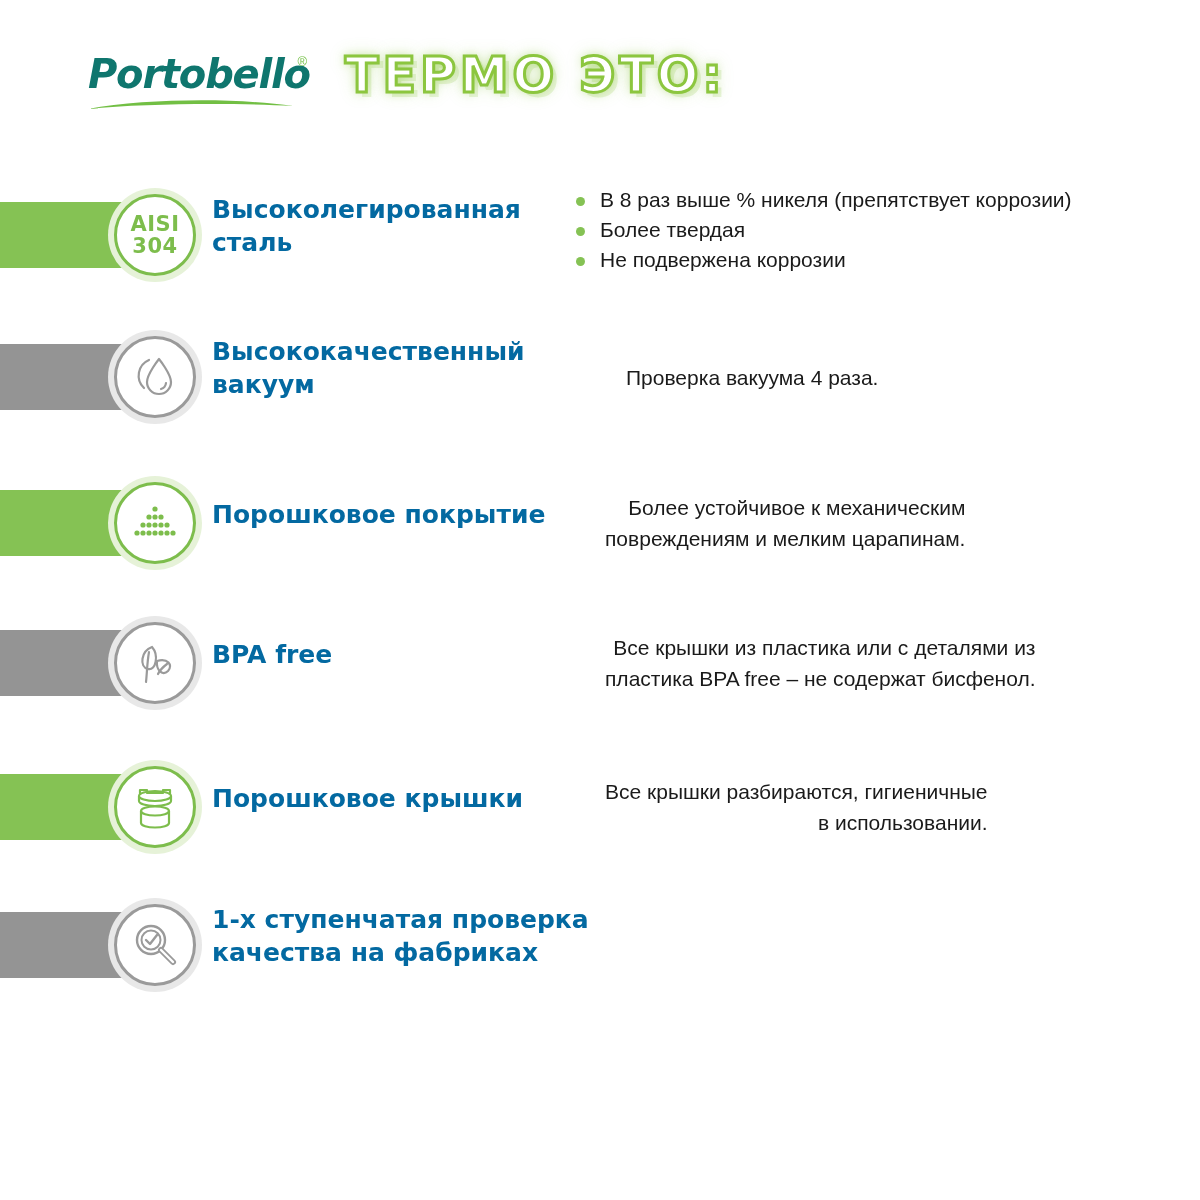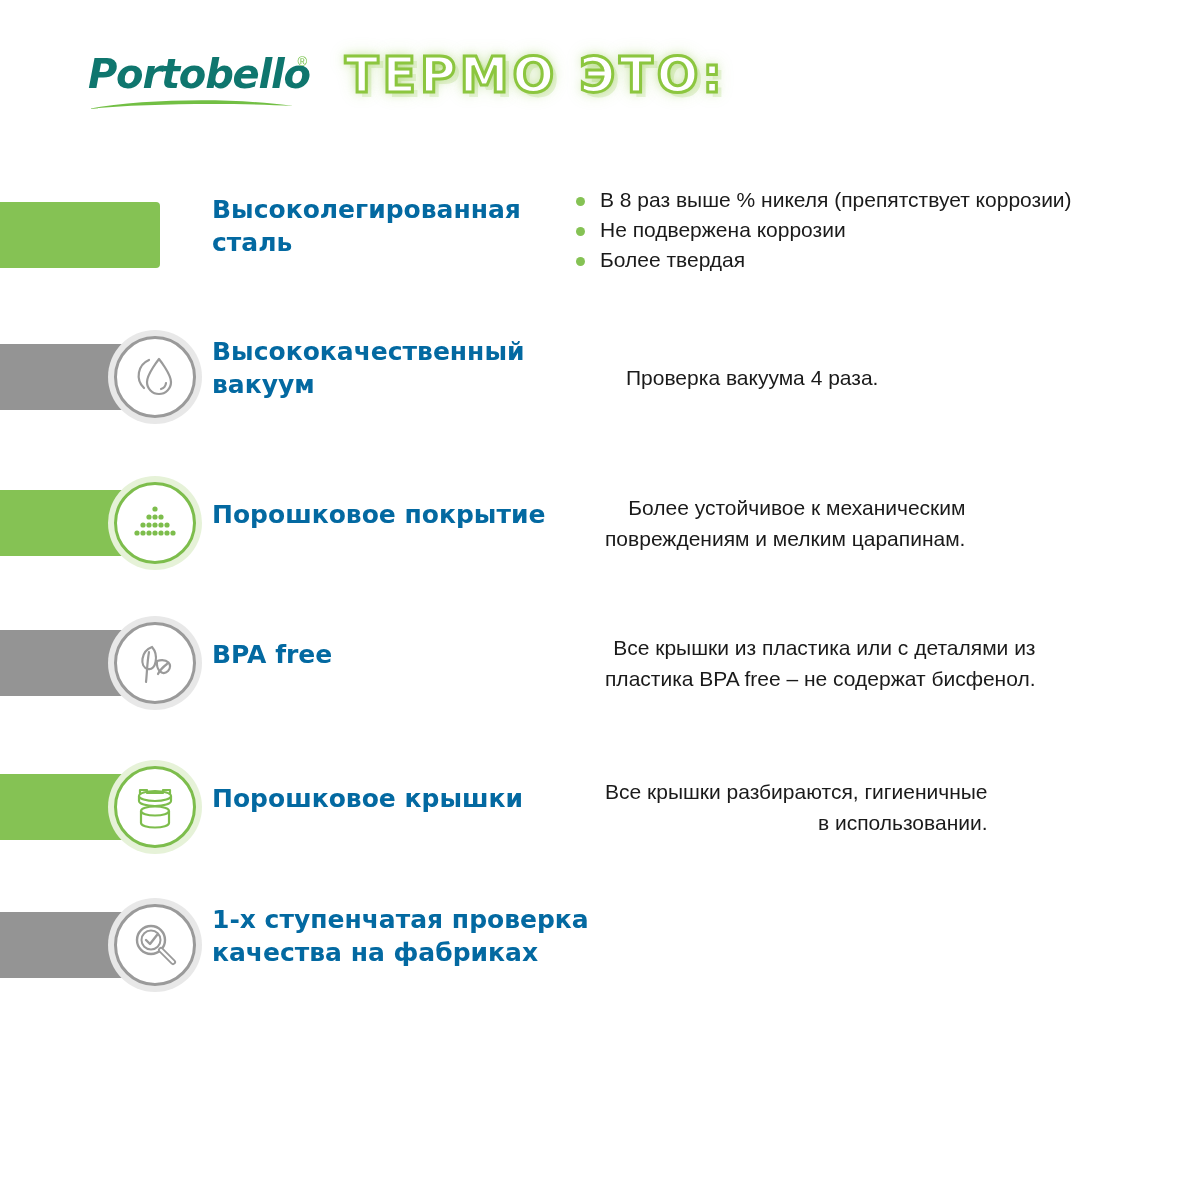--- a/index.html
+++ b/index.html
@@ -204,26 +204,36 @@
     <svg class="logo-swoosh" viewBox="0 0 205 13">
       <path d="M0 12 C60 1, 150 1, 205 9 C150 6, 60 6, 0 12 Z" fill="#72bf44"></path>
     </svg>
   </div>
 
   <div class="headline">ТЕРМО ЭТО:</div>
 </div>
 
 <div class="row" style="top:180px">
   <div class="bar green"></div>
+  <div class="badge green">
+    <div class="halo"></div>
+    <div class="disc"></div>
+    <div class="glyph">
+      <div class="aisi">
+        <div>AISI</div>
+        <div>304</div>
+      </div>
+    </div>
+  </div>
   <div class="row-title two">Высоколегированная
 сталь</div>
   <ul class="bullets">
     <li>В 8 раз выше % никеля (препятствует коррозии)</li>
+    <li>Более твердая</li>
     <li>Не подвержена коррозии</li>
-    <li>Более твердая</li>
   </ul>
 </div>
 
 <div class="row" style="top:322px">
   <div class="bar gray"></div>
   <div class="badge gray">
     <div class="halo"></div>
     <div class="disc"></div>
     <div class="glyph">
       <svg width="54" height="54" viewBox="0 0 54 54">

